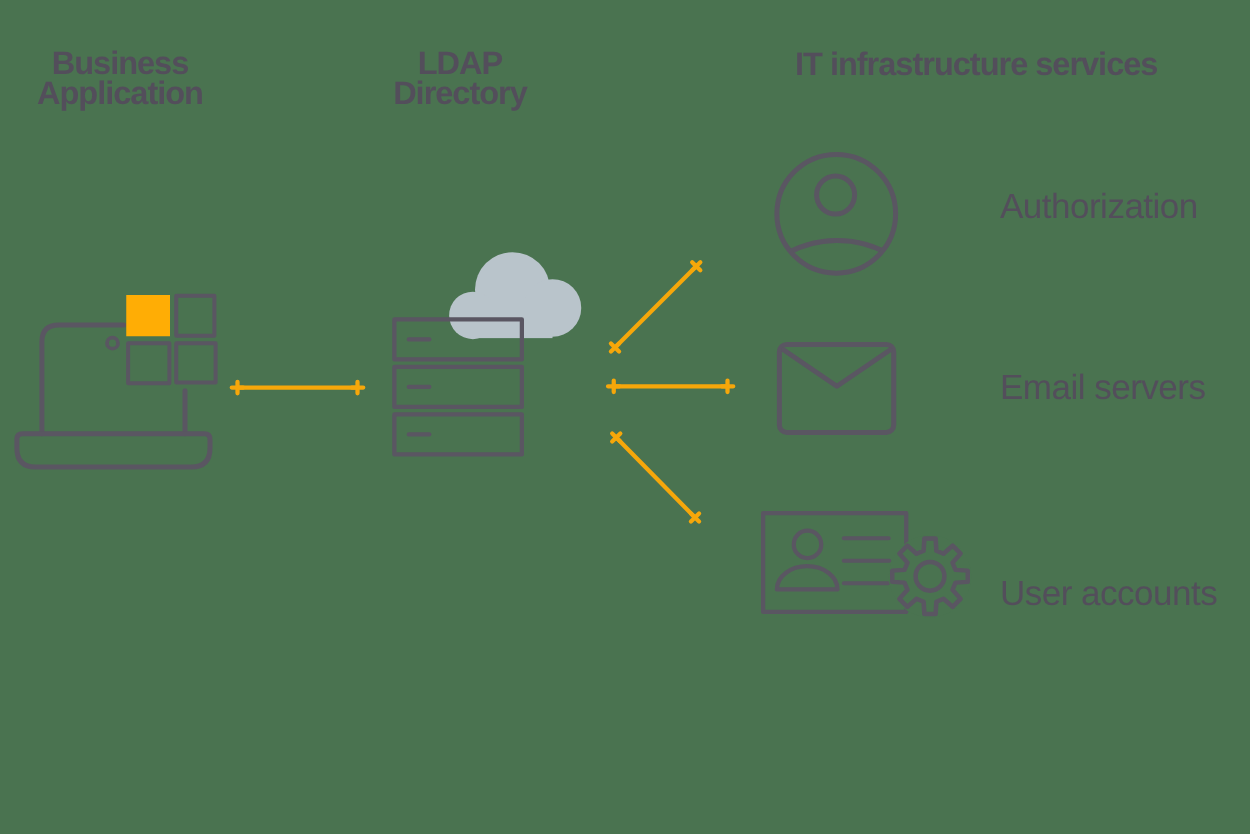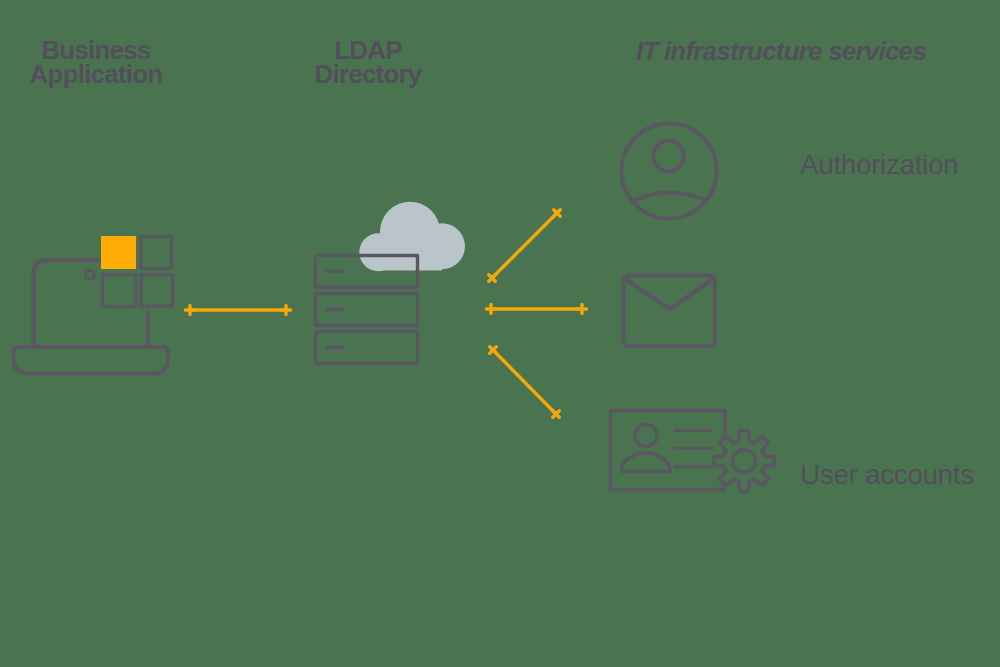--- a/index.html
+++ b/index.html
@@ -114,17 +114,18 @@
         <path d="M738.9 440.6L739.5 430.8L748.5 430.8L749.1 440.6L754.8 443.0L762.1 436.5L768.5 442.9L762.0 450.2L764.4 455.9L774.2 456.5L774.2 465.5L764.4 466.1L762.0 471.8L768.5 479.1L762.1 485.5L754.8 479.0L749.1 481.4L748.5 491.2L739.5 491.2L738.9 481.4L733.2 479.0L725.9 485.5L719.5 479.1L726.0 471.8L723.6 466.1L713.8 465.5L713.8 456.5L723.6 455.9L726.0 450.2L719.5 442.9L725.9 436.5L733.2 443.0Z"></path>
         <circle cx="744" cy="461" r="11.5"></circle>
       </g>
     </g>
   </svg>
 
   <div class="hdr center" style="left:-9px;top:38px;width:210px;">Business
 Application</div>
   <div class="hdr center" style="left:263px;top:38px;width:210px;">LDAP
 Directory</div>
-  <div class="hdr" style="left:636px;top:39px;font-style:italic;">IT infrastructure services</div>
+  <div class="hdr" style="left:636px;top:39px;">IT infrastructure services</div>
 
   <div class="lbl" style="left:800px;top:153px;">Authorization</div>
+  <div class="lbl" style="left:800px;top:298px;">Email servers</div>
   <div class="lbl" style="left:800px;top:463px;">User accounts</div>
 </div>
 
 </body></html>

